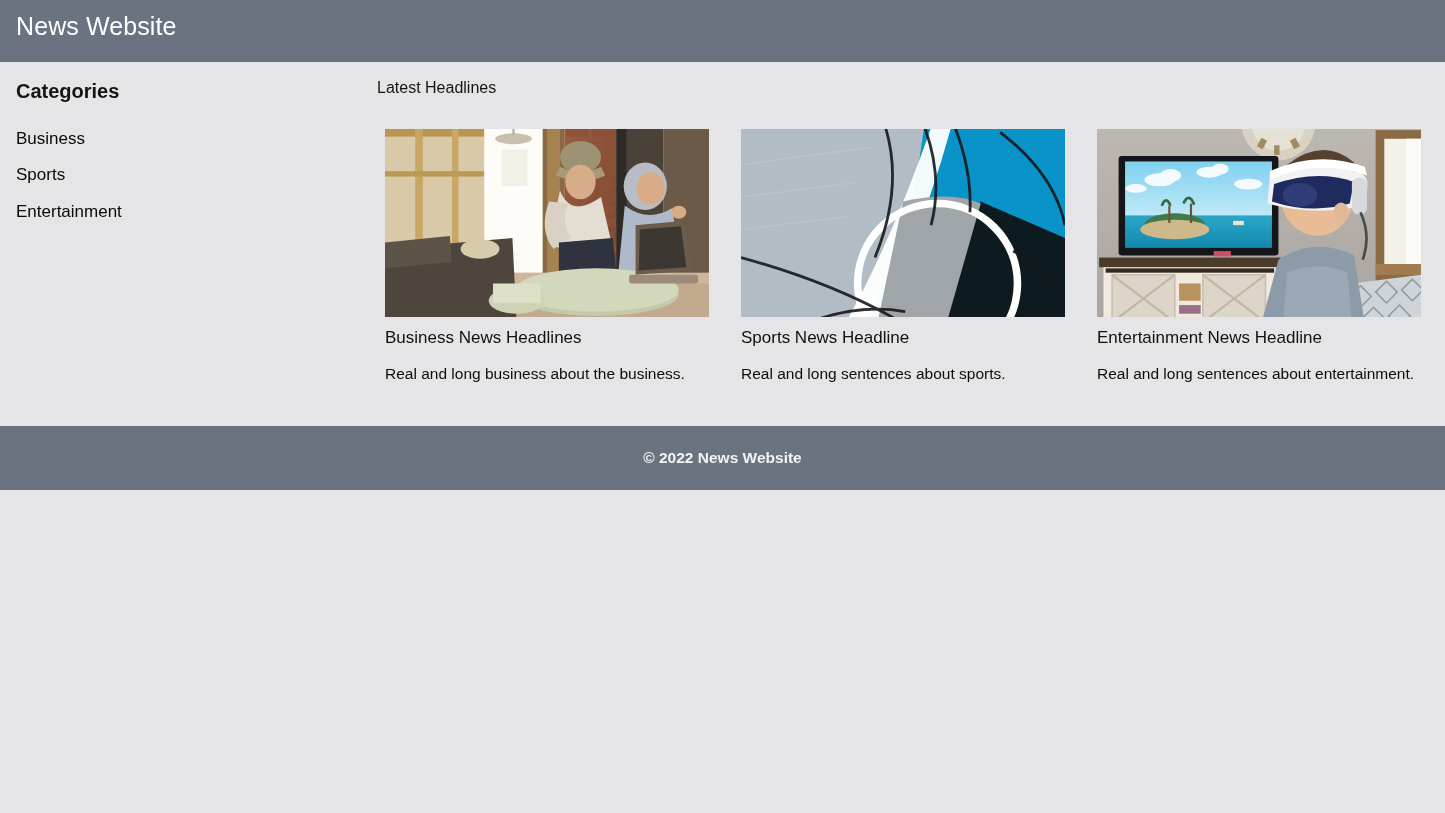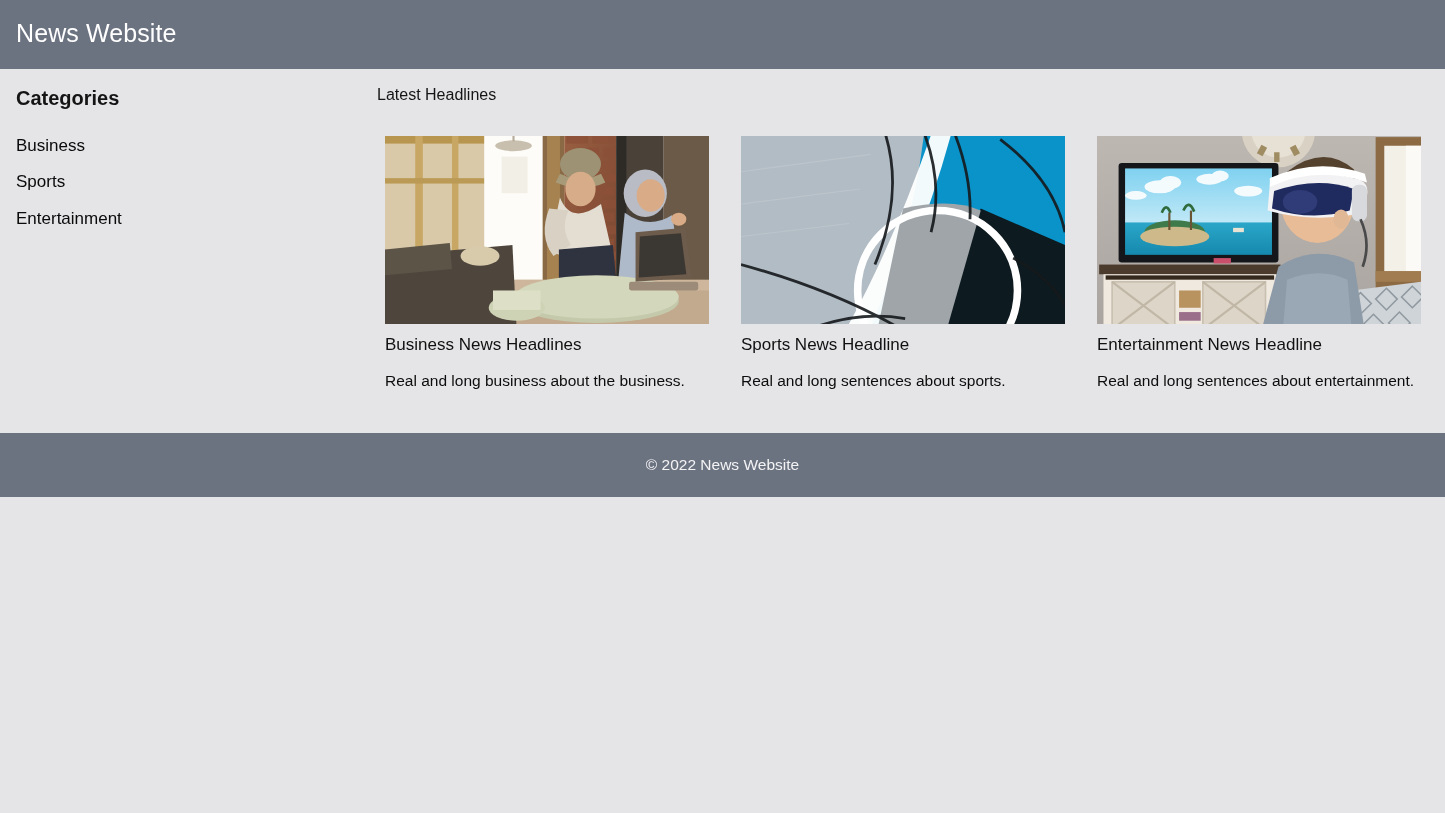--- a/index.html
+++ b/index.html
@@ -13,21 +13,21 @@
     min-height: 813px;
     background: #e5e5e8;
     font-family: "Liberation Sans", sans-serif;
     color: #1a1a1a;
     -webkit-font-smoothing: antialiased;
   }
 
   
   .site-header {
     background: #6b7280;
-    padding: 17px 16px 18px 16px;
+    padding: 10px 16px 18px 16px;
   }
   .site-title {
     margin: 0;
     font-size: 25px;
     font-weight: normal;
     line-height: 1.35;
     color: #ffffff;
     letter-spacing: 0.1px;
   }
 
@@ -118,20 +118,21 @@
   .site-footer {
     background: #6b7280;
     padding: 21px 16px;
     text-align: center;
   }
   .footer-text {
     margin: 0;
     font-size: 15.5px;
     line-height: 1.4;
     color: #f3f3f4;
+    font-weight: bold;
   }
 </style>
 </head>
 <body>
 
 <header class="site-header">
   <h1 class="site-title">News Website</h1>
 </header>
 
 <div class="page-body">

